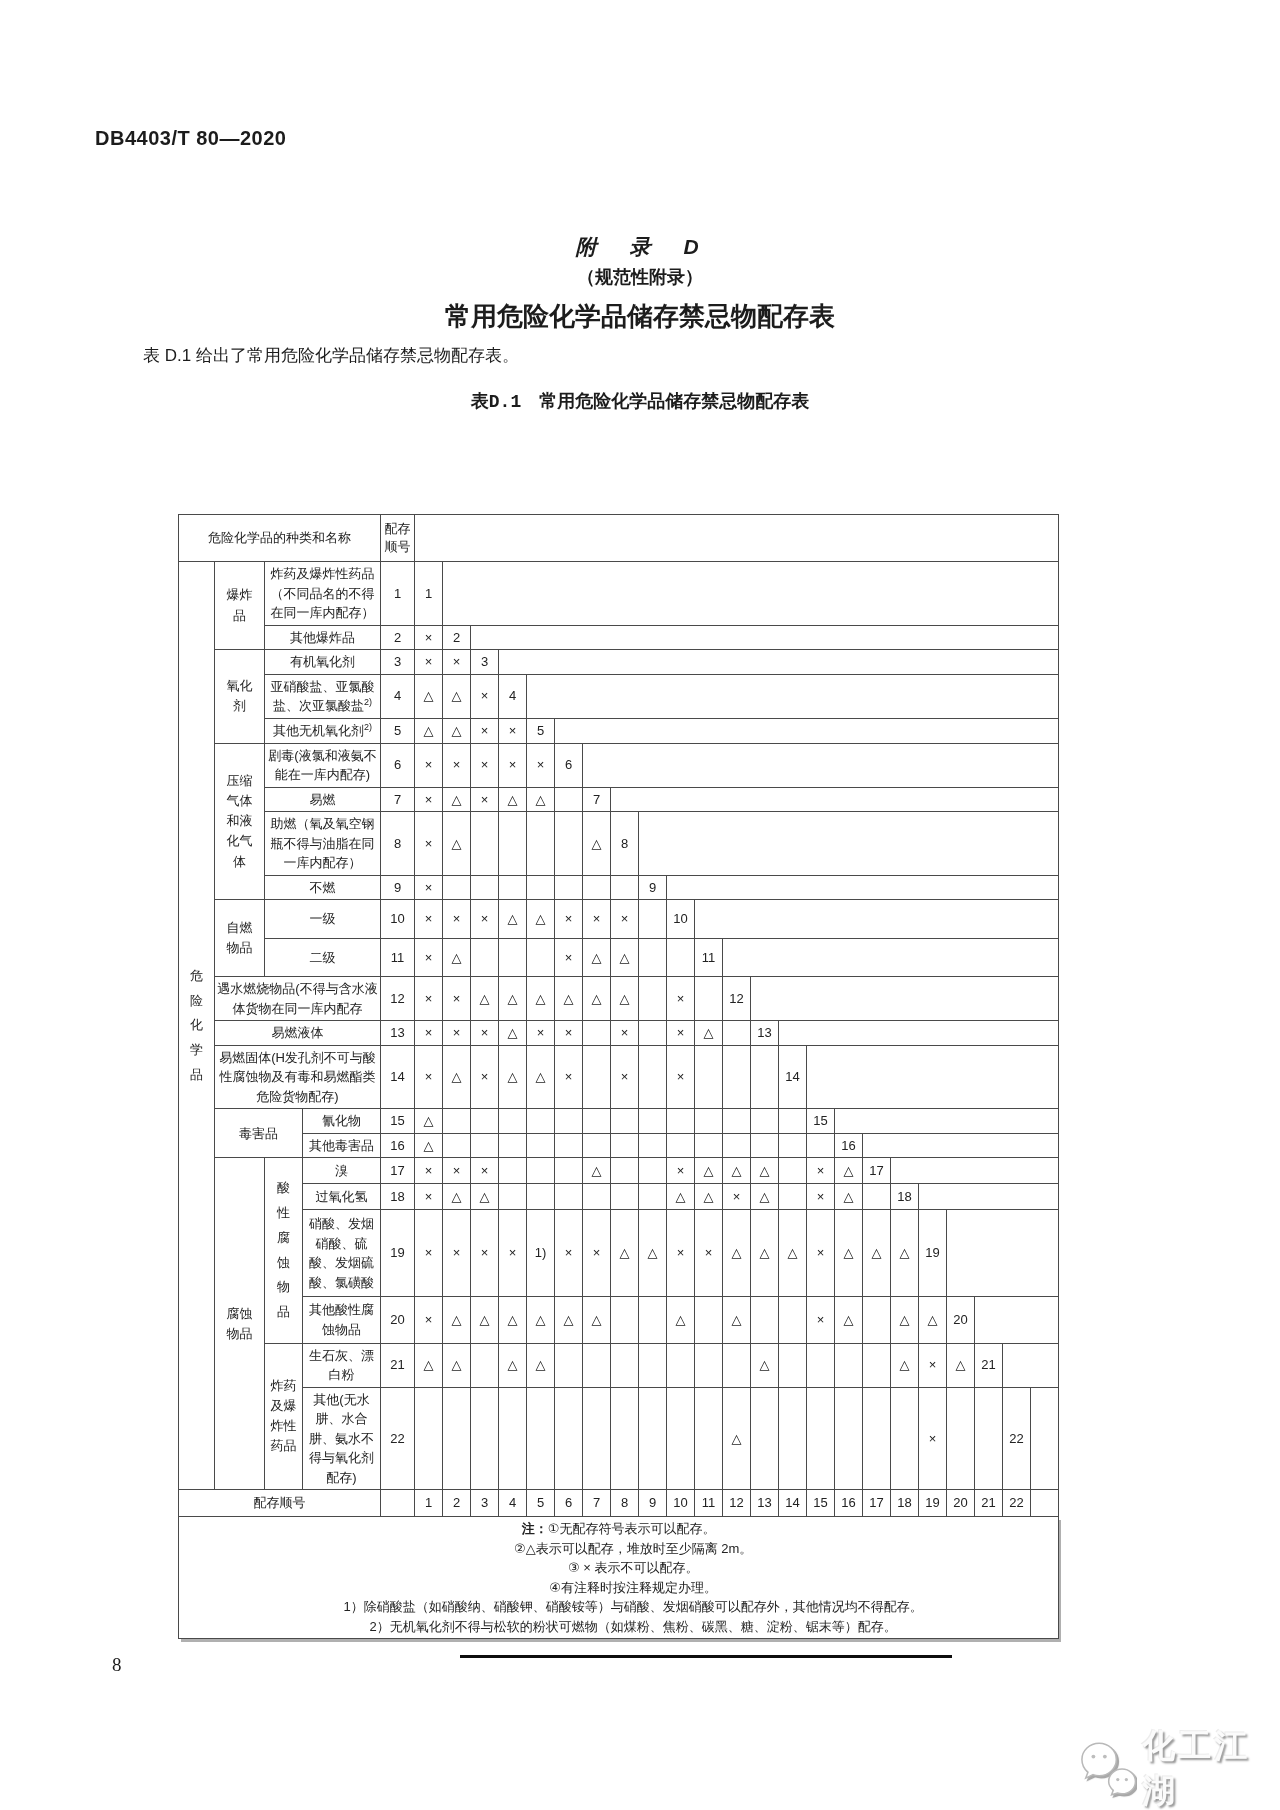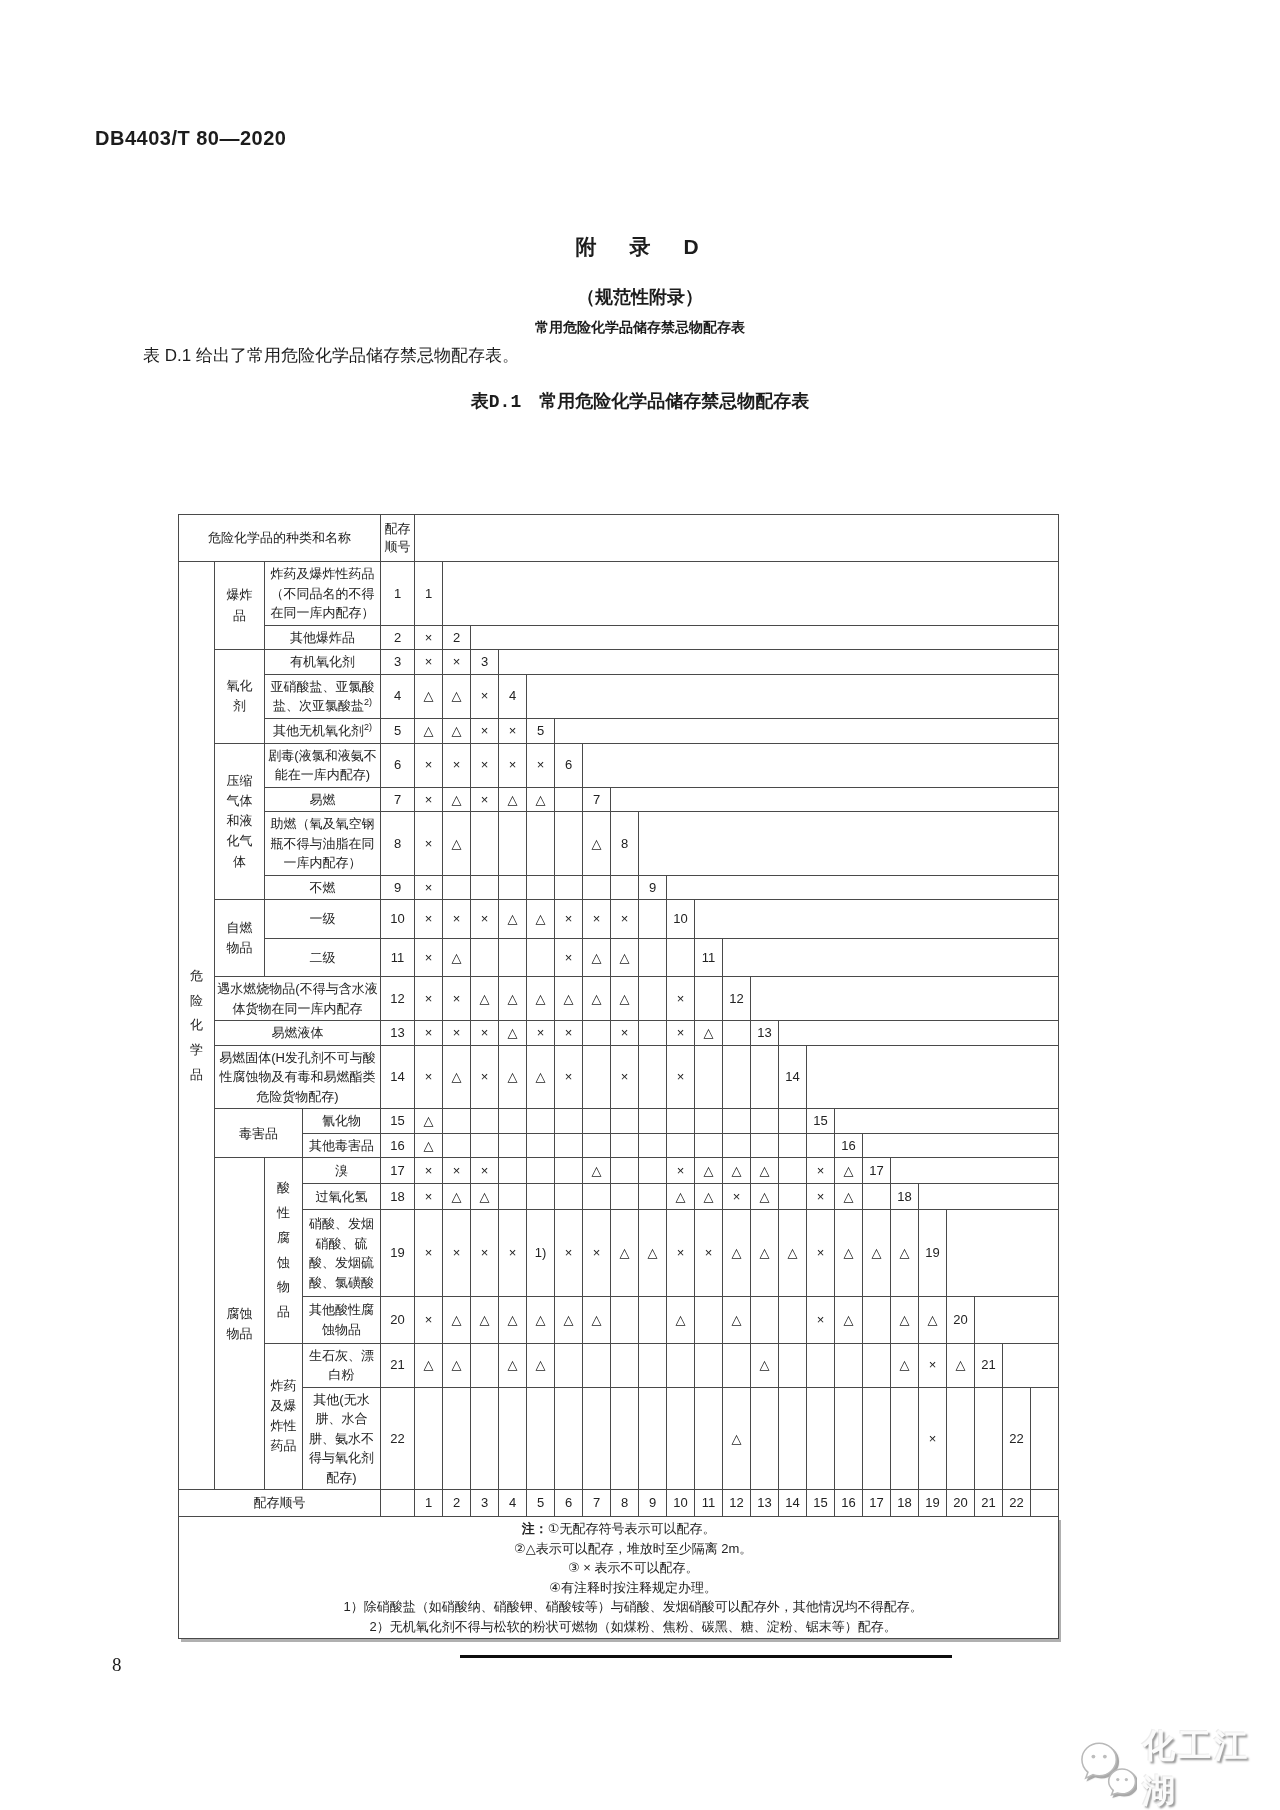--- a/index.html
+++ b/index.html
@@ -1,22 +1,22 @@
 <!DOCTYPE html>
 <html><head>
 <meta charset="utf-8">
 <style>
   html,body{margin:0;padding:0;background:#e9e9e9;}
   .page{position:relative;width:1280px;height:1810px;background:#ffffff;overflow:hidden;
         font-family:"Liberation Sans","DejaVu Sans",sans-serif;color:#1c1c1c;}
   .doc-code{position:absolute;left:95px;top:127px;font-size:20px;letter-spacing:.5px;font-weight:bold;}
   .titles{position:absolute;left:22px;width:1236px;top:233px;text-align:center;font-weight:bold;}
-  .t1{font-size:21px;letter-spacing:6px;}
-  .t2{font-size:18px;margin-top:24px;}
-  .t3{font-size:14px;margin-top:10px;}
+  .t1{font-size:21px;letter-spacing:6px;font-style:italic;}
+  .t2{font-size:18px;margin-top:4px;}
+  .t3{font-size:26px;margin-top:10px;}
   .intro{position:absolute;left:143px;top:344px;font-size:17px;text-align:right;}
   .caption{position:absolute;left:22px;width:1236px;top:389px;text-align:center;font-size:18px;font-weight:bold;font-family:Liberation Mono, monospace;}
 
   table.matrix{position:absolute;left:178px;top:514px;border-collapse:collapse;table-layout:fixed;width:880px;}
   table.matrix td{border:1px solid #4a4a4a;text-align:center;vertical-align:middle;
      font-size:13px;padding:2px 2px;line-height:1.5;word-break:break-all;color:#222;}
   td.hd{height:42px;font-size:13px;}
   td.seqh div{line-height:1.4;}
   td.void{border:none;padding:0;}
   td.itm{padding:2px 3px;}

